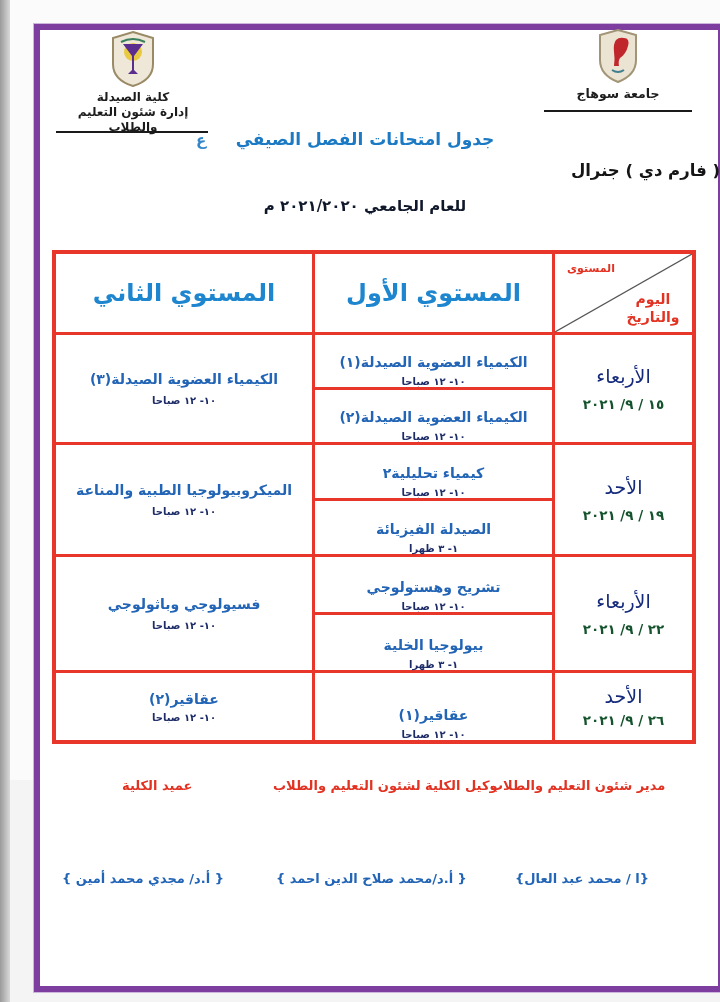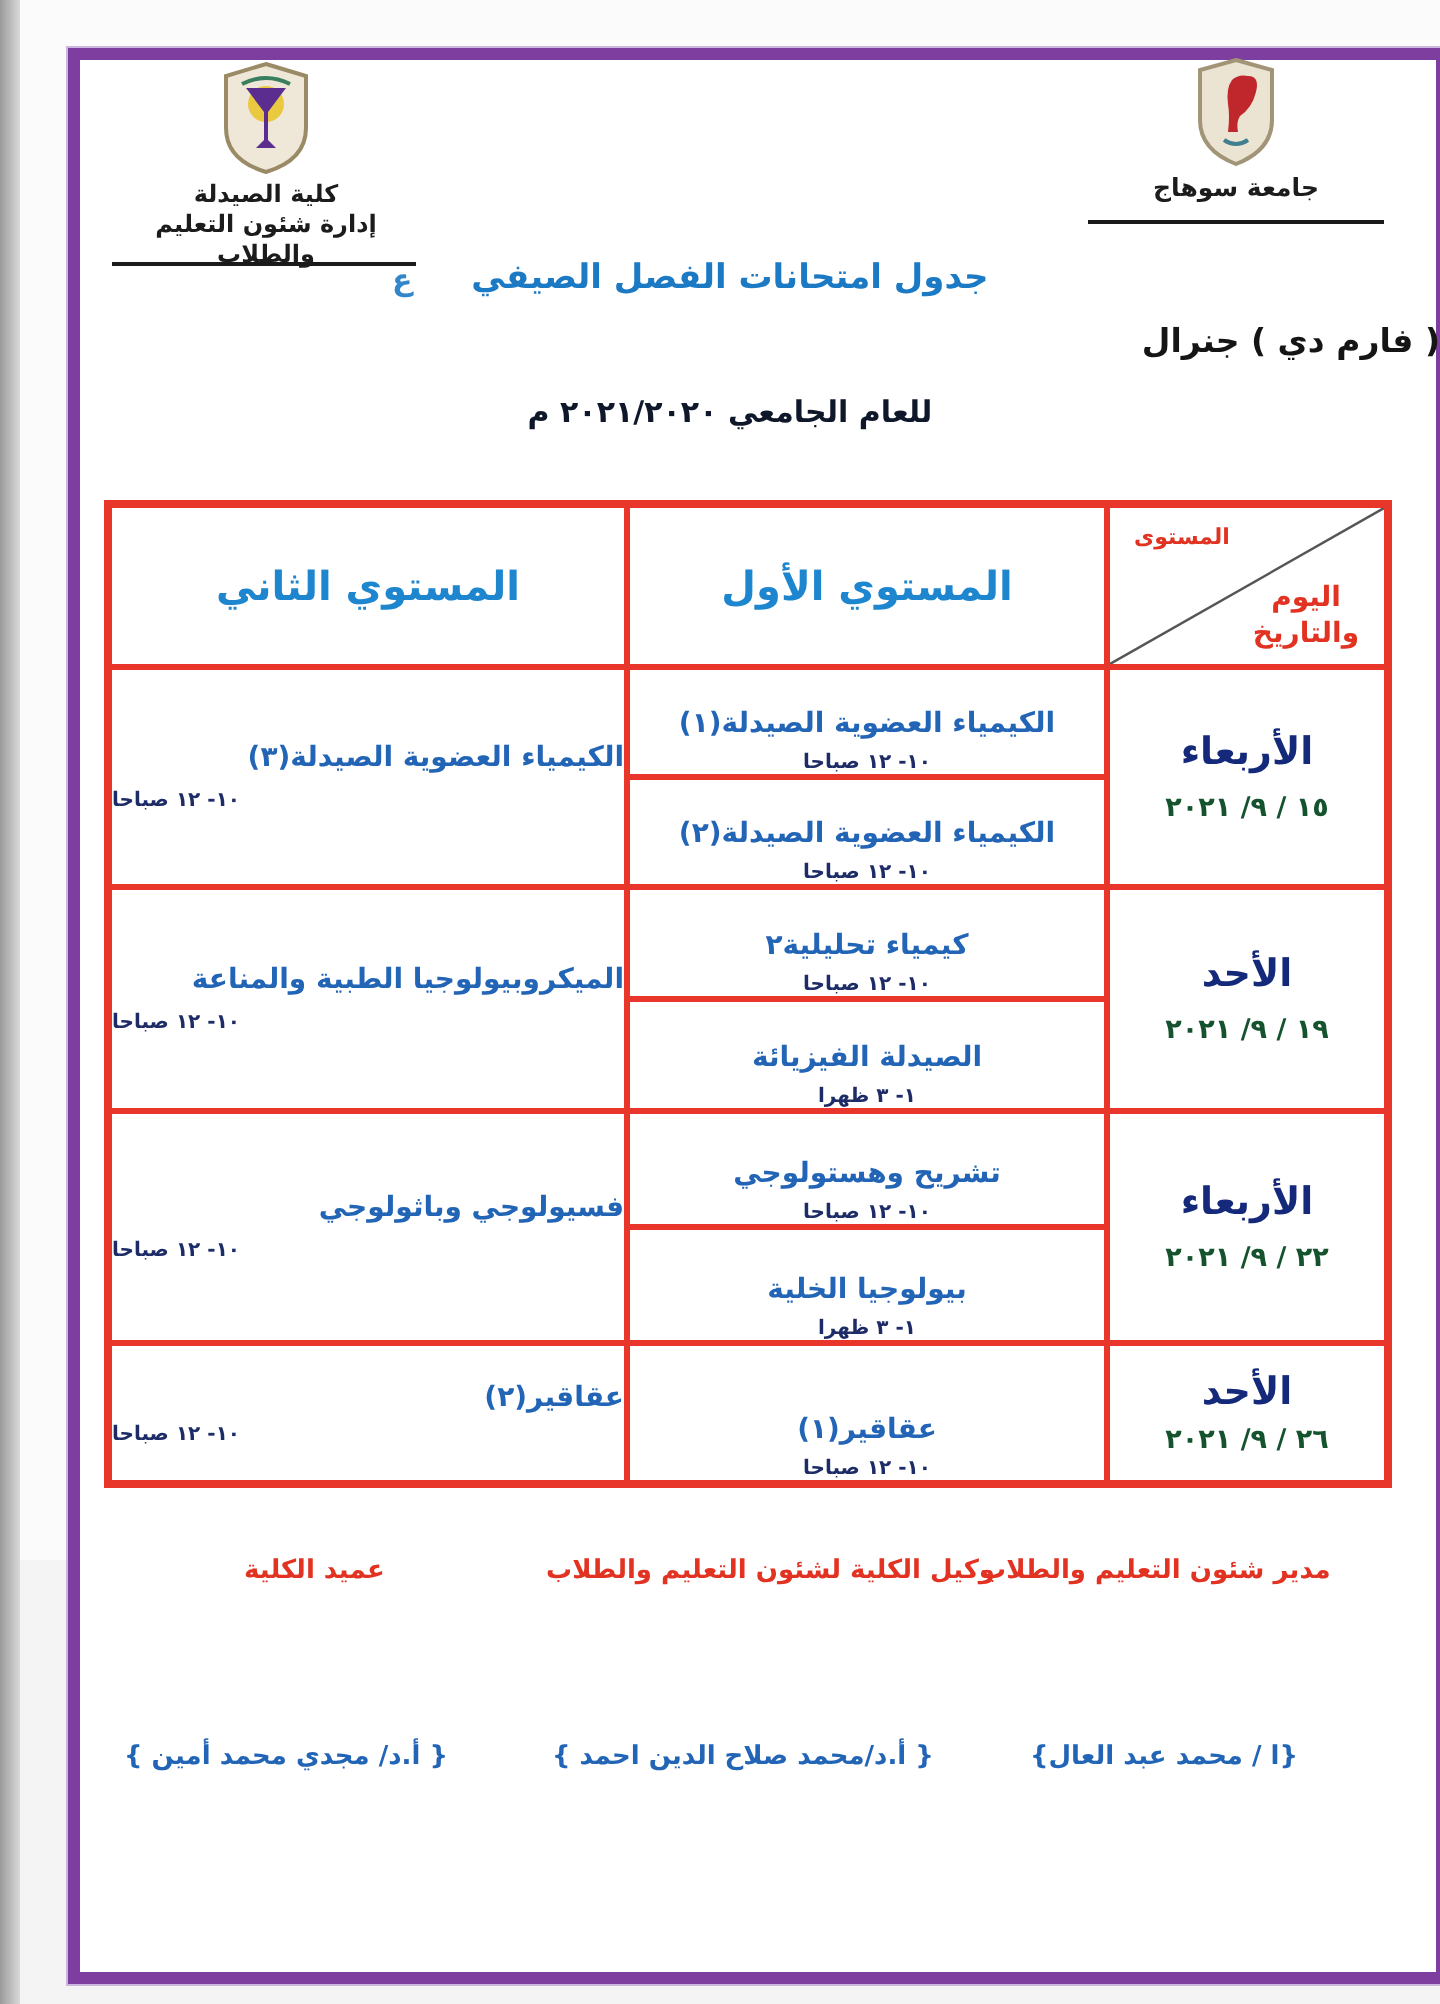--- a/index.html
+++ b/index.html
@@ -29,31 +29,31 @@
           color:#0f172a;font-weight:bold;font-size:15px;}
 
   
   .sched{position:absolute;left:42px;top:250px;width:636px;direction:rtl;
          border:4px solid #e8362b;background:#fff;}
   .trow{display:flex;}
   .trow + .trow{border-top:3px solid #e8362b;}
   .c-day{width:137px;flex:0 0 137px;display:flex;flex-direction:column;
          align-items:center;justify-content:center;gap:9px;}
   .c-l1{width:237px;flex:0 0 237px;display:flex;flex-direction:column;}
-  .c-l2{flex:1;display:flex;flex-direction:column;justify-content:center;gap:8px;}
+  .c-l2{flex:1;display:flex;flex-direction:column;align-items:center;justify-content:center;gap:8px;}
   .c-l1,.c-l2{border-right:3px solid #e8362b;} 
   .sub{flex:1;display:flex;flex-direction:column;align-items:center;justify-content:flex-end;gap:6px;}
   .sub + .sub{border-top:3px solid #e8362b;}
   .h-row{height:78px;}
   .r1{height:107px;} .r2{height:109px;} .r3{height:113px;} .r4{height:67px;}
-  .lvl-head{color:#1d86cf;font-weight:bold;font-size:20px;display:flex;
+  .lvl-head{color:#1d86cf;font-weight:bold;font-size:24px;display:flex;
             align-items:center;justify-content:center;}
   .subject{color:#2264b5;font-weight:bold;font-size:14px;white-space:nowrap;}
   .time{color:#1d2c66;font-weight:bold;font-size:10px;direction:ltr;unicode-bidi:isolate;}
-  .dayname{color:#15297a;font-weight:bold;font-size:19px;}
+  .dayname{color:#15297a;font-weight:normal;font-size:19px;}
   .daydate{color:#14532d;font-weight:bold;font-size:13.5px;}
 
   
   .corner{position:relative;overflow:hidden;}
   .corner svg{position:absolute;inset:0;width:100%;height:100%;}
   .corner .c-top{position:absolute;top:8px;left:12px;color:#e23222;font-size:11px;font-weight:bold;}
   .corner .c-bot{position:absolute;bottom:6px;right:8px;color:#e23222;font-size:14px;
                  font-weight:bold;width:62px;text-align:center;line-height:1.25;}
 
   

